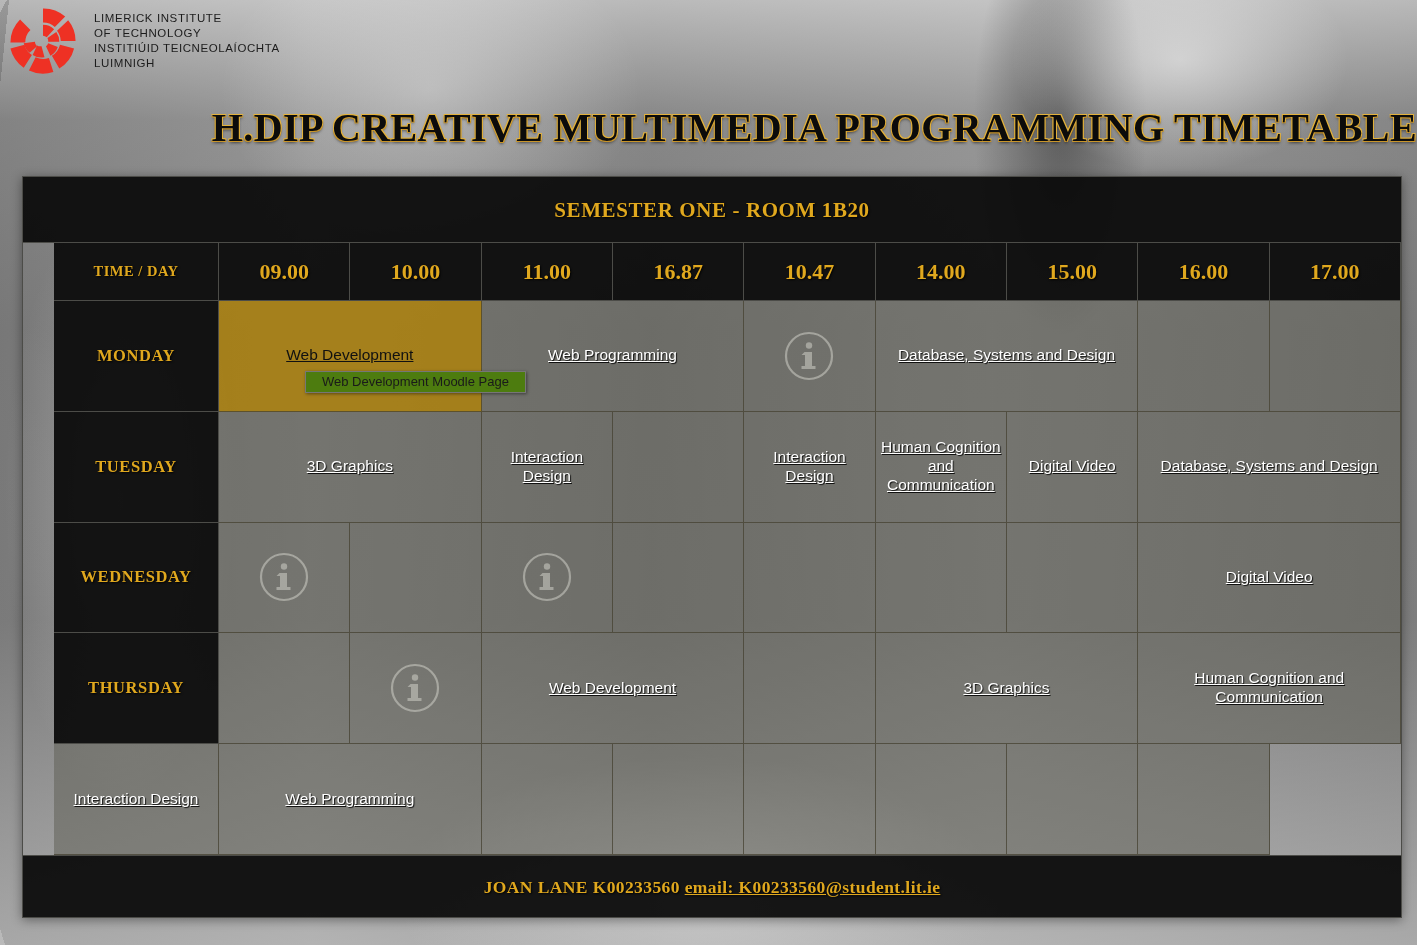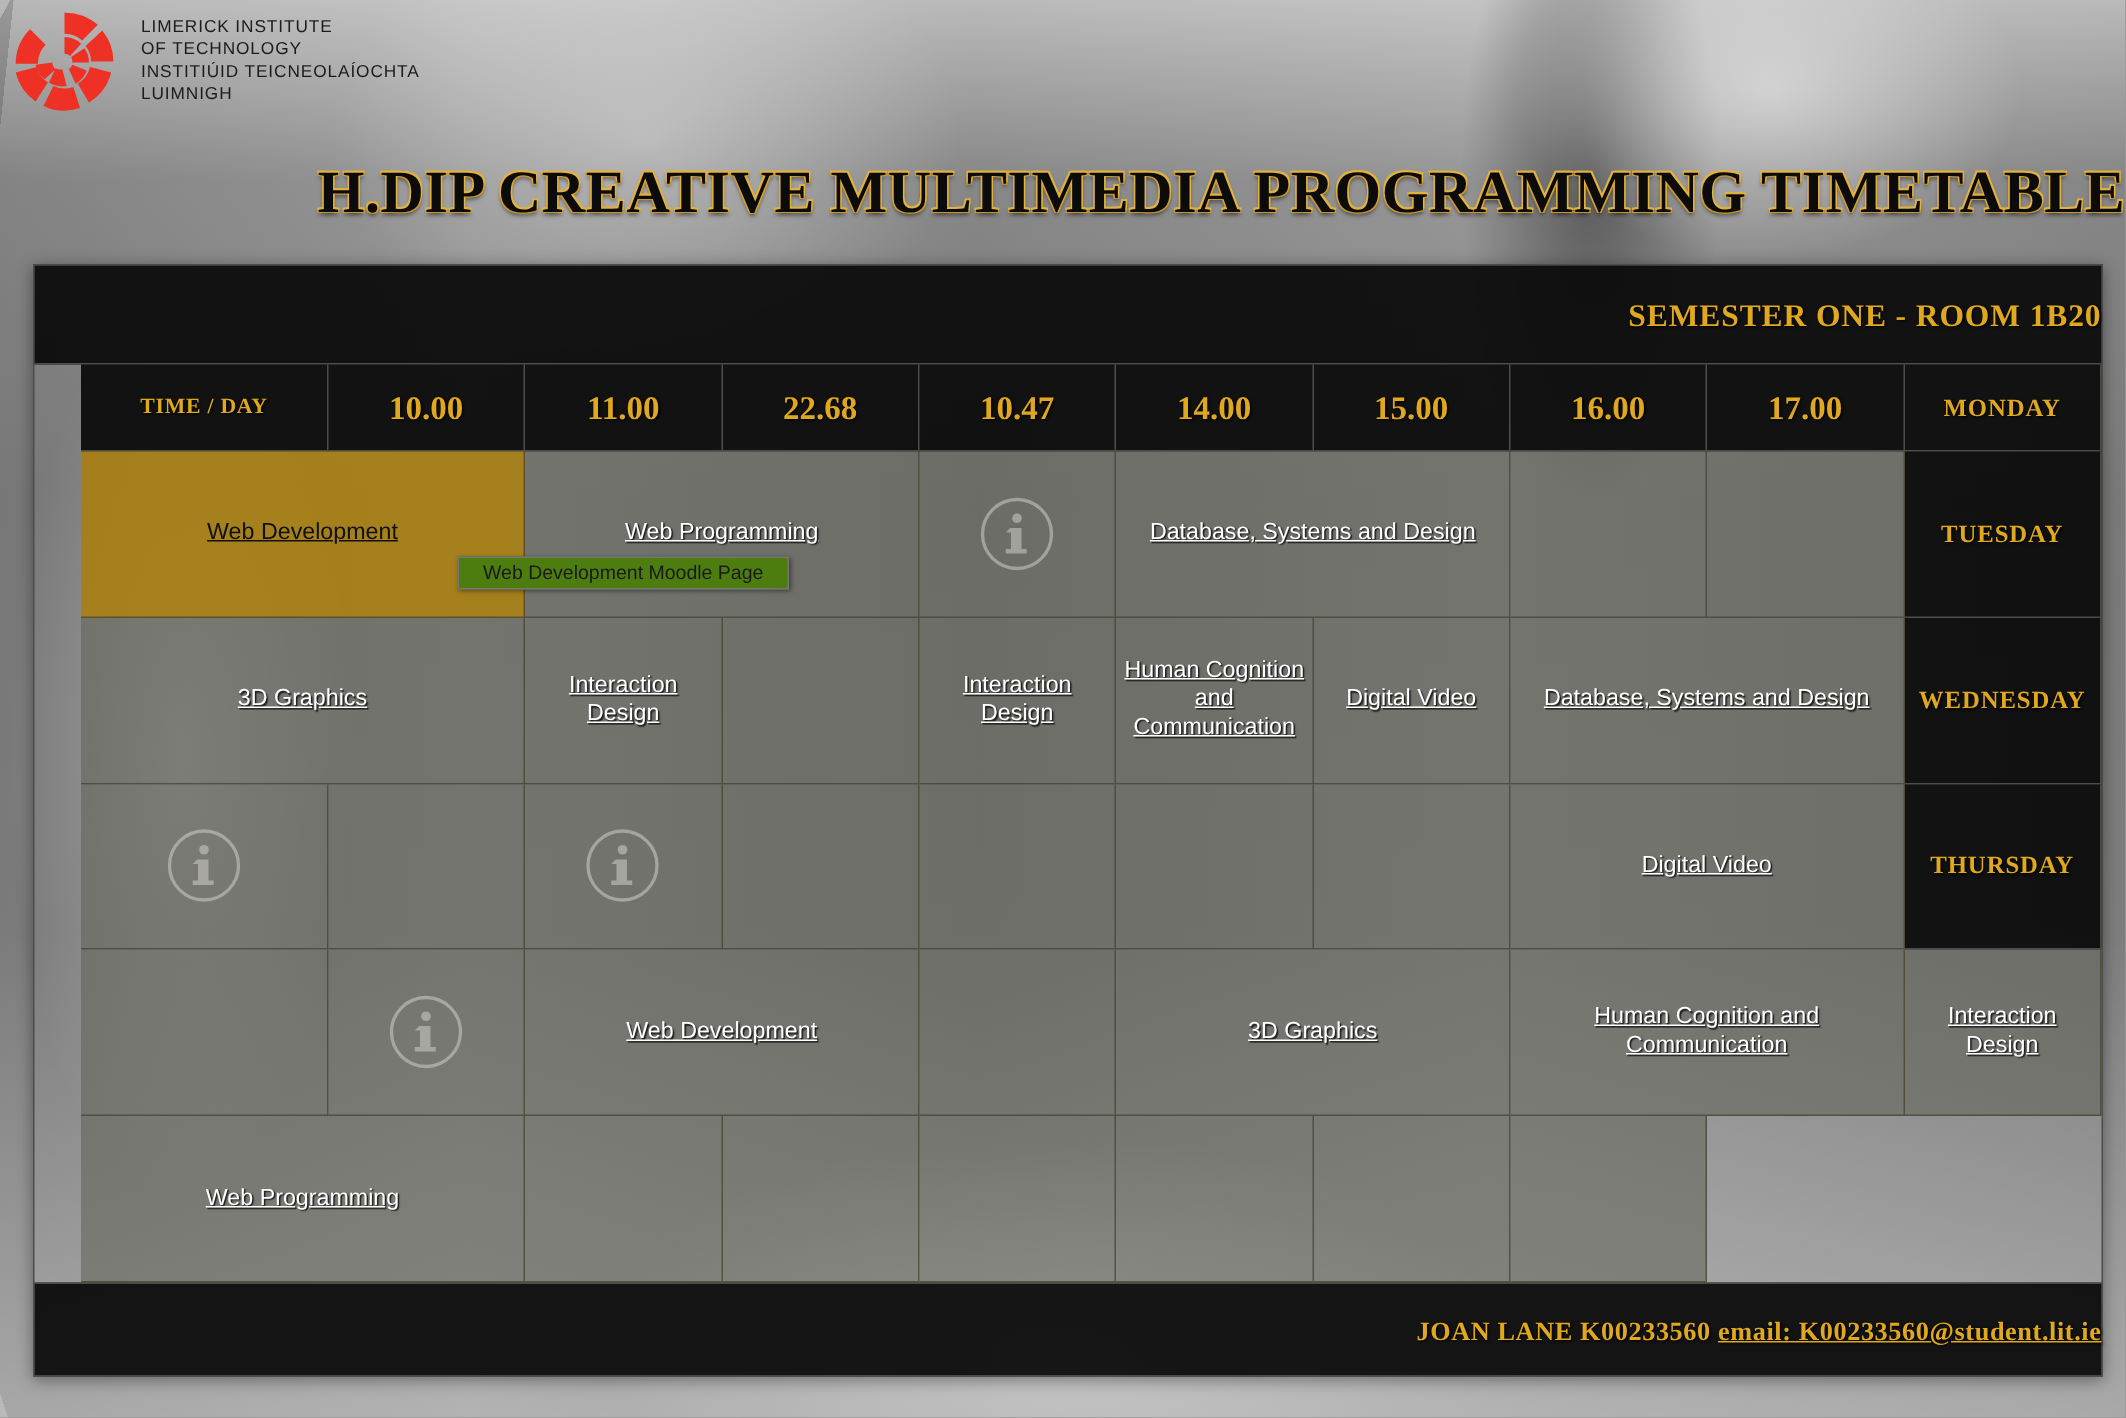--- a/index.html
+++ b/index.html
@@ -88,21 +88,21 @@
     border: 1px solid #4c4c48;
     display: flex;
     flex-direction: column;
     z-index: 5;
     box-shadow: 0 2px 10px rgba(0,0,0,0.4);
   }
 
   .band {
     background: rgba(11,11,11,0.94);
     color: #e0a81e;
-    text-align: right;
+    text-align: center;
     font-weight: bold;
     text-shadow: 1px 1px 2px rgba(0,0,0,0.9);
   }
 
   #semester-band {
     height: 66px;
     line-height: 66px;
     font-size: 21px;
     letter-spacing: 0.6px;
     border-bottom: 1px solid #4c4c48;
@@ -232,23 +232,24 @@
 
 <h1 id="page-title">H.DIP CREATIVE MULTIMEDIA PROGRAMMING TIMETABLE</h1>
 
 <div id="timetable">
 
   <div id="semester-band" class="band">SEMESTER ONE - ROOM 1B20</div>
 
   <div id="grid">
 
     <div class="hcell corner">TIME / DAY</div>
+    <div class="hcell">09.00</div>
     <div class="hcell">10.00</div>
     <div class="hcell">11.00</div>
-    <div class="hcell">22.68</div>
+    <div class="hcell">16.87</div>
     <div class="hcell">10.47</div>
     <div class="hcell">14.00</div>
     <div class="hcell">15.00</div>
     <div class="hcell">16.00</div>
     <div class="hcell">17.00</div>
 
     <div class="daycell">MONDAY</div>
     <div class="slot highlight" style="grid-column: span 2;">
       <a class="module">Web Development</a>
     </div>

